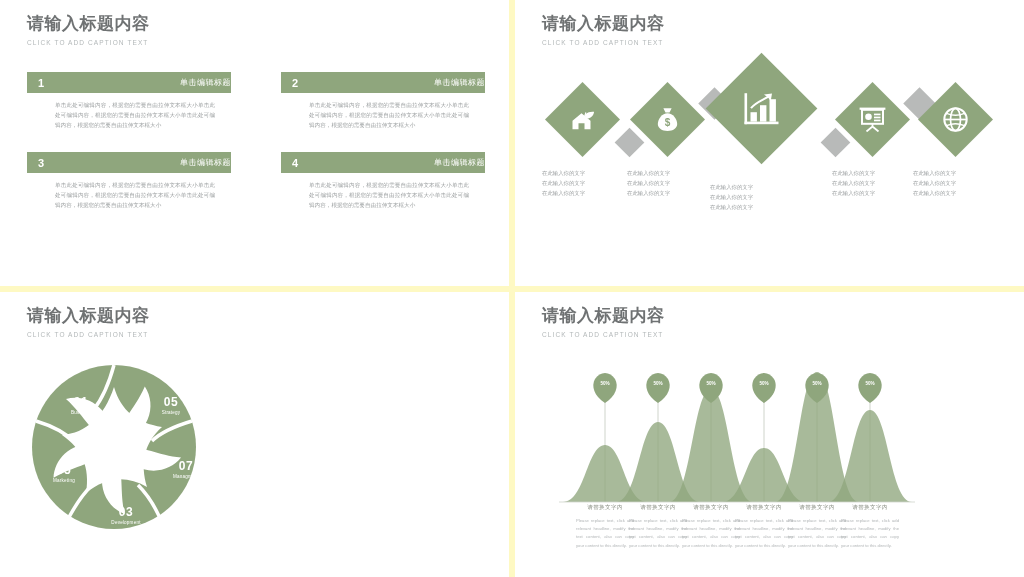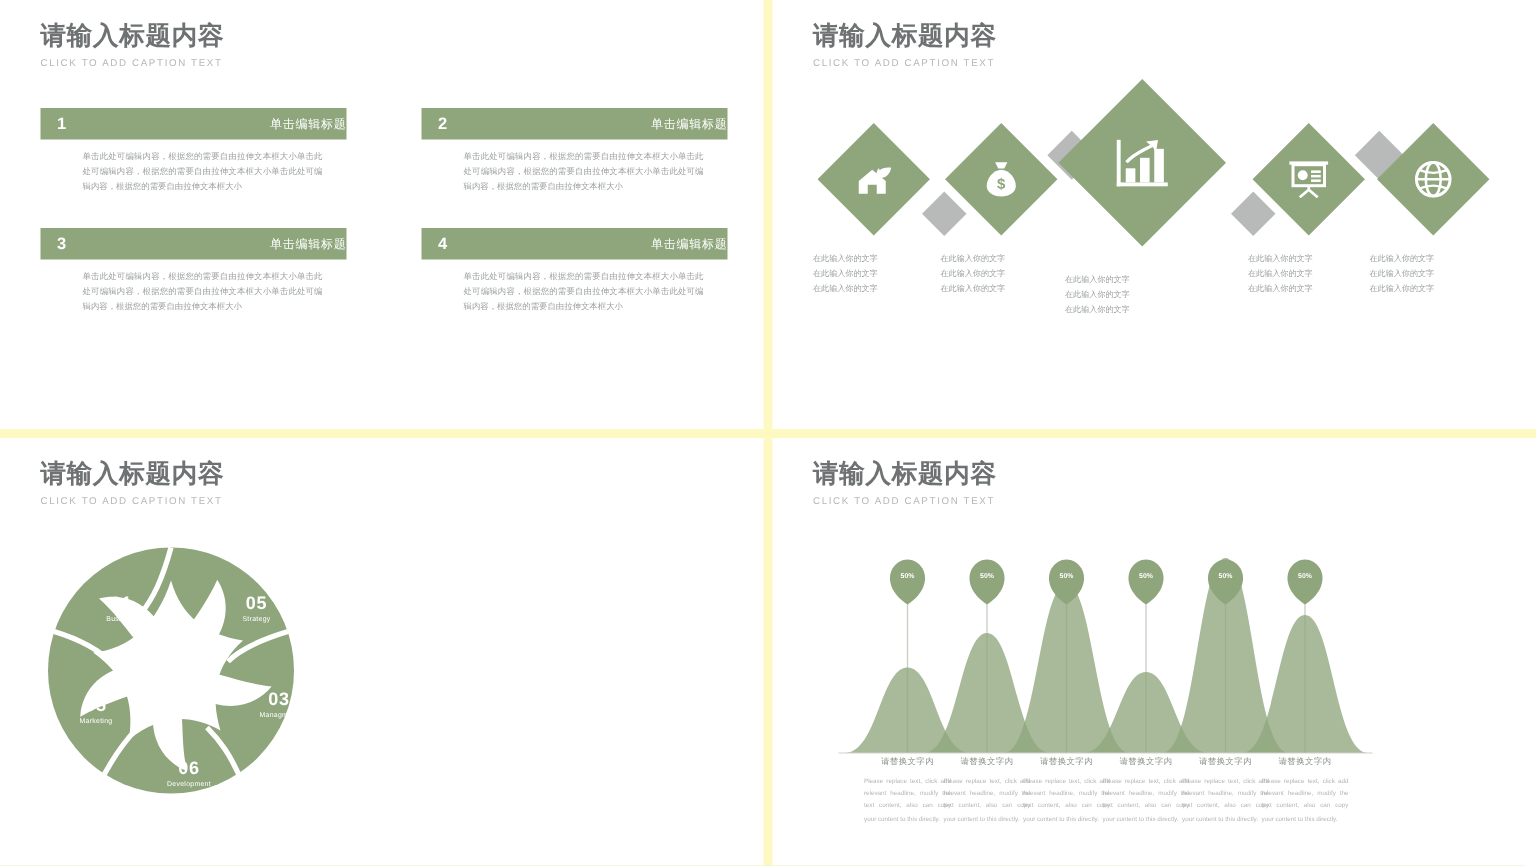--- a/index.html
+++ b/index.html
@@ -277,25 +277,25 @@
 
       <div class="cl" style="left:30px; top:48px; width:50px;">
         <div class="n">01</div>
         <div class="w">Business</div>
       </div>
       <div class="cl" style="left:120px; top:48px; width:50px;">
         <div class="n">05</div>
         <div class="w">Strategy</div>
       </div>
       <div class="cl" style="left:132px; top:112px; width:56px;">
+        <div class="n">07</div>
+        <div class="w">Managment</div>
+      </div>
+      <div class="cl" style="left:72px; top:158px; width:56px;">
         <div class="n">03</div>
-        <div class="w">Managment</div>
-      </div>
-      <div class="cl" style="left:72px; top:158px; width:56px;">
-        <div class="n">06</div>
         <div class="w">Development</div>
       </div>
       <div class="cl" style="left:10px; top:116px; width:56px;">
         <div class="n">05</div>
         <div class="w">Marketing</div>
       </div>
     </div>
 
   </div>
 

